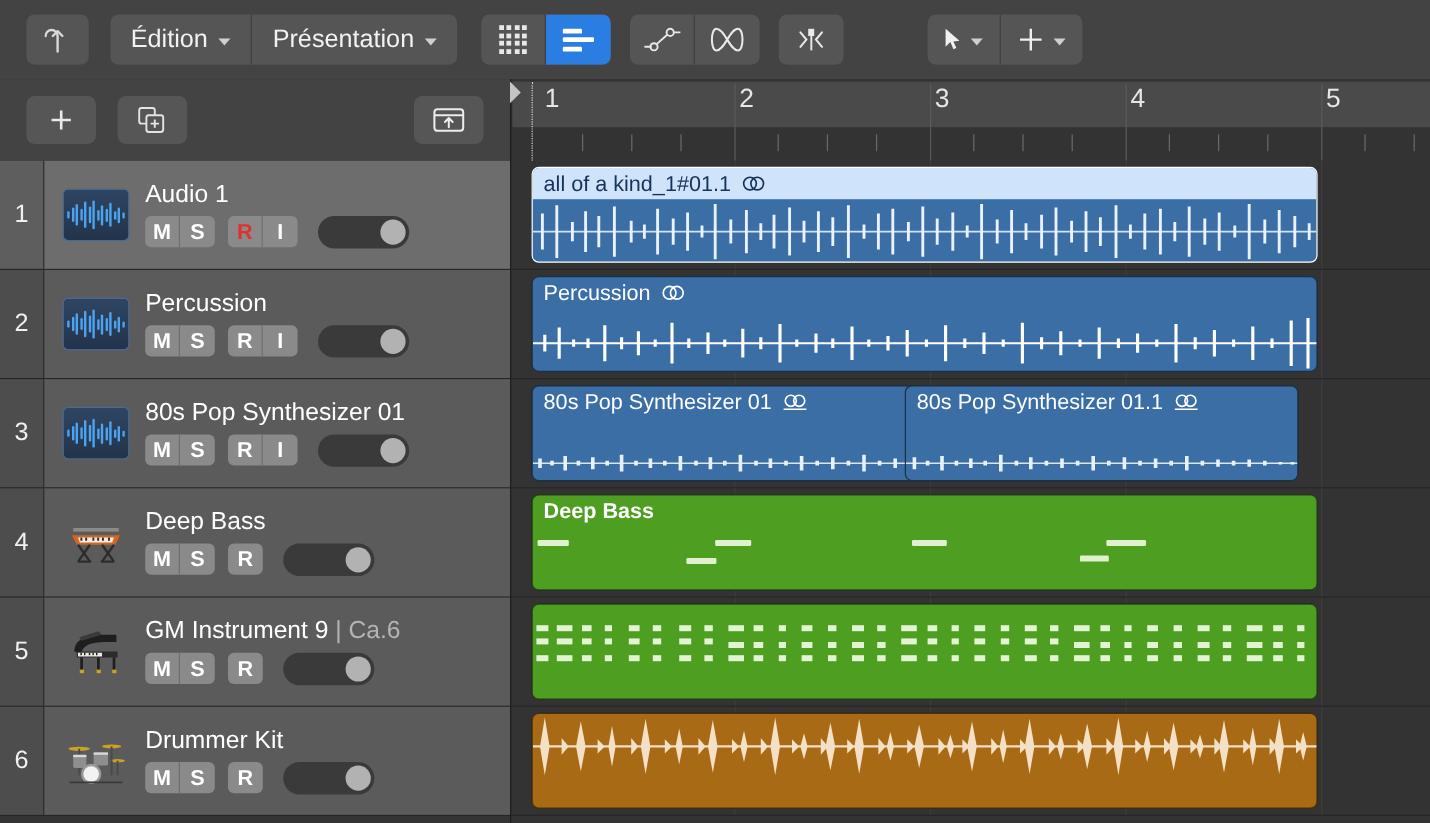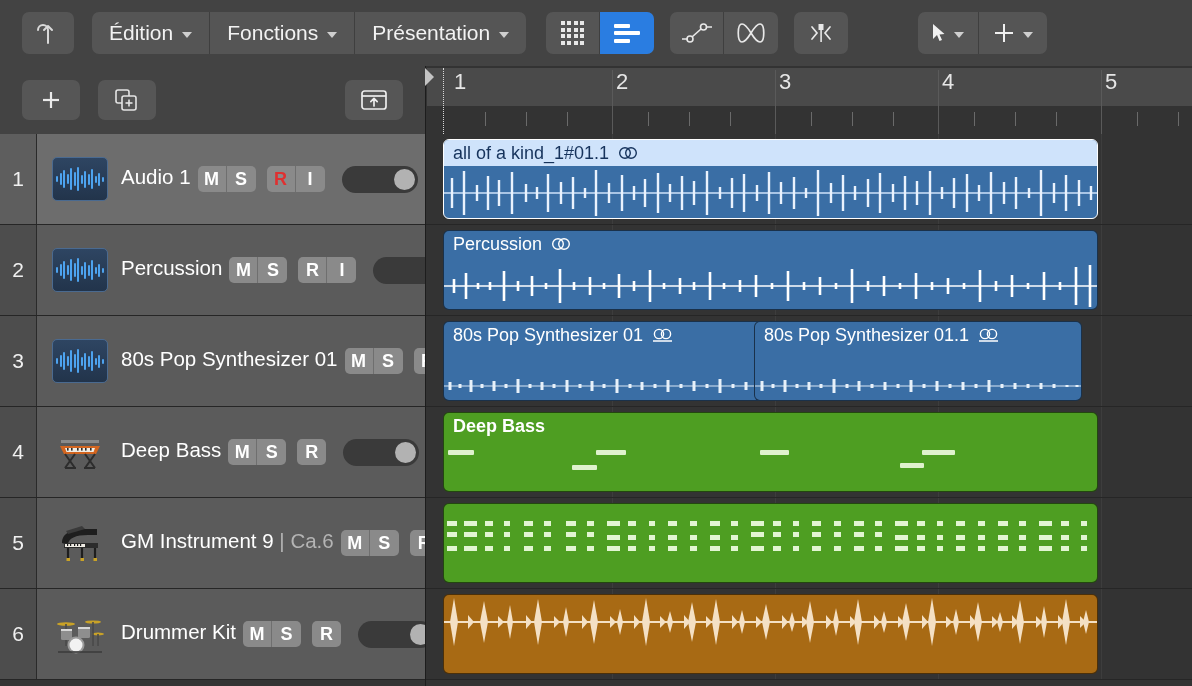--- a/index.html
+++ b/index.html
@@ -133,21 +133,21 @@
   }
   .trk-icon.audio {
     background: linear-gradient(#2e4562, #22344b);
     border: 1px solid #4a6versions;
     border: 1px solid #4a6a90;
     align-items: center;
   }
   .wavebars { display: flex; align-items: center; gap: 1.5px; height: 26px; }
   .wavebars i { width: 2px; background: #4da3ef; display: block; border-radius: 1px; }
 
-  .trk-meta { display: flex; flex-direction: row; gap: 7px; min-width: 0; justify-content: flex-end; }
+  .trk-meta { display: flex; flex-direction: column; gap: 7px; min-width: 0; justify-content: flex-end; }
   .trk-name {
     color: #ffffff; font-size: 20.5px; white-space: nowrap;
     line-height: 1.05;
   }
   .trk-name .dim { color: #b4b4b4; }
 
   .btn-row { display: flex; align-items: center; gap: 11px; }
   .ms-pair, .ri-pair, .r-single {
     display: flex; background: #8a8a8a; border-radius: 5px; overflow: hidden;
   }
@@ -267,24 +267,20 @@
         <path d="M11 22 V9 A5 5 0 0 0 1 9" stroke="#d9d9d9" stroke-width="2" fill="none" stroke-linecap="round"></path>
         <path d="M11 22 L6.5 16.5 M11 22 L15.5 16.5" stroke="#d9d9d9" stroke-width="0" fill="none"></path>
         <path d="M7 12 L11 8 L15 12" stroke="#d9d9d9" stroke-width="2" fill="none" stroke-linecap="round" stroke-linejoin="round" transform="translate(0,-3)"></path>
       </svg>
     </span>
   </div>
 
   <div class="menu-group">
     <div class="menu-item">
       <span>Édition</span>
-      <span class="caret"></span>
-    </div>
-    <div class="menu-item">
-      <span>Fonctions</span>
       <span class="caret"></span>
     </div>
     <div class="menu-item">
       <span>Présentation</span>
       <span class="caret"></span>
     </div>
   </div>
 
   <div class="seg-group">
     <div class="seg-cell">

